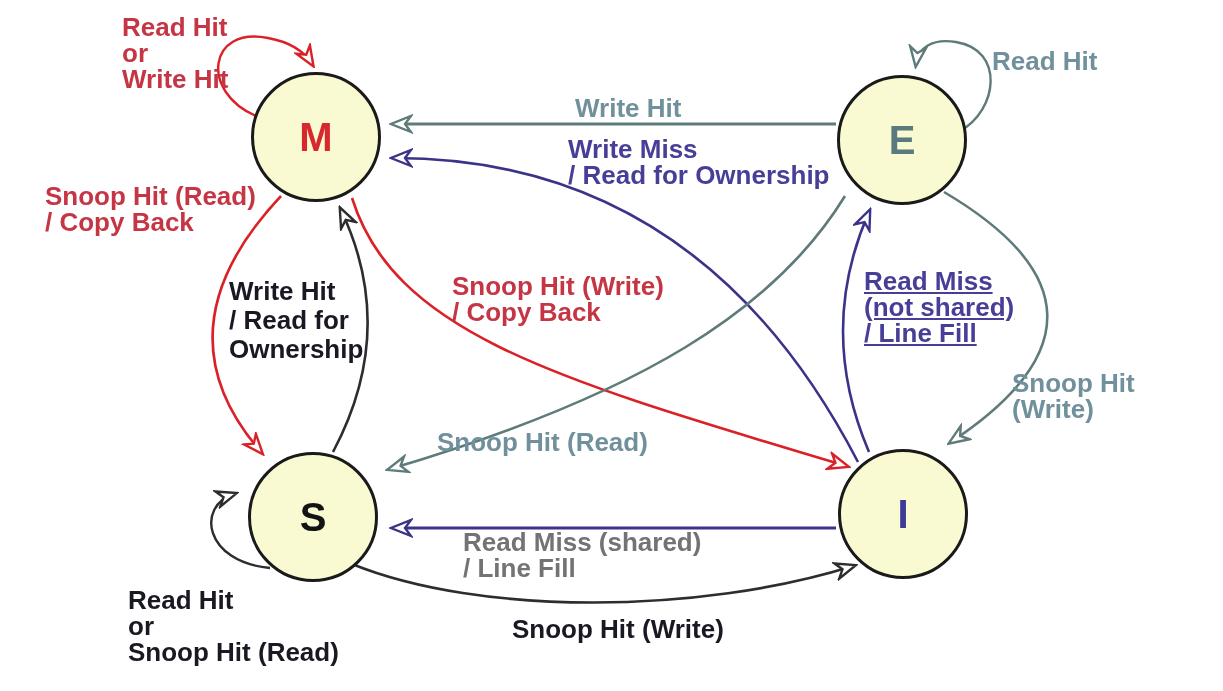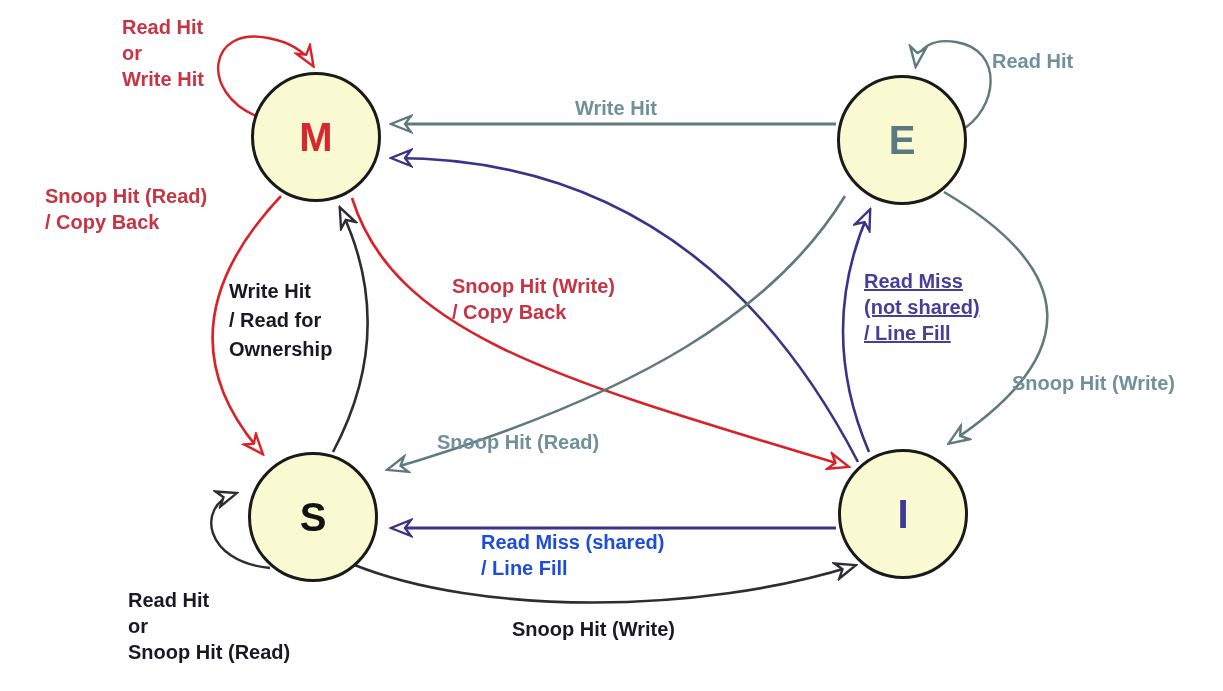--- a/index.html
+++ b/index.html
@@ -8,21 +8,21 @@
     font-family:"Liberation Sans","DejaVu Sans",sans-serif;
   }
   .edges{position:absolute;left:0;top:0;}
   .node{
     position:absolute;width:130px;height:130px;border-radius:50%;
     background:#fafad2;border:3px solid #1a1a1a;box-sizing:border-box;
     display:flex;align-items:center;justify-content:center;
     font-weight:bold;font-size:40px;line-height:1;
   }
   .elabel{
-    position:absolute;font-weight:bold;font-size:20px;line-height:26px;
+    position:absolute;font-weight:bold;font-size:26px;line-height:26px;
     white-space:pre-line;letter-spacing:0px;
   }
 </style>
 </head>
 <body>
 
 <div class="canvas">
   <svg class="edges" width="1223" height="691" viewBox="0 0 1223 691">
       <defs>
         <marker id="arr-red" viewBox="0 0 24 20" markerWidth="24" markerHeight="20" refX="19" refY="10" orient="auto" markerUnits="userSpaceOnUse">
@@ -54,31 +54,33 @@
     </svg>
 <div class="node" style="left: 251px; top: 72px; color: rgb(215, 40, 47);">M</div>
     <div class="node" style="left: 837px; top: 75px; color: rgb(90, 122, 128);">E</div>
     <div class="node" style="left: 248px; top: 452px; color: rgb(19, 19, 19);">S</div>
     <div class="node" style="left: 838px; top: 449px; color: rgb(62, 58, 152);">I</div>
     <div class="elabel" style="left: 122px; top: 14px; color: rgb(197, 53, 68);">Read Hit
 or
 Write Hit</div>
     <div class="elabel" style="left: 992px; top: 48px; color: rgb(112, 144, 156);">Read Hit</div>
     <div class="elabel" style="left: 575px; top: 95px; color: rgb(112, 144, 156);">Write Hit</div>
+    <div class="elabel" style="left: 568px; top: 136px; color: rgb(71, 63, 151);">Write Miss
+/ Read for Ownership</div>
     <div class="elabel" style="left: 45px; top: 183px; color: rgb(197, 53, 68);">Snoop Hit (Read)
 / Copy Back</div>
     <div class="elabel" style="left: 229px; top: 277px; line-height: 29px; color: rgb(25, 25, 35);">Write Hit
 / Read for
 Ownership</div>
     <div class="elabel" style="left: 452px; top: 273px; color: rgb(197, 53, 68);">Snoop Hit (Write)
 / Copy Back</div>
     <div class="elabel" style="left: 864px; top: 268px; color: rgb(71, 63, 151); text-decoration: underline;">Read Miss
 (not shared)
 / Line Fill</div>
     <div class="elabel" style="left: 1012px; top: 370px; color: rgb(112, 144, 156);">Snoop Hit (Write)</div>
     <div class="elabel" style="left: 437px; top: 429px; color: rgb(112, 144, 156);">Snoop Hit (Read)</div>
-    <div class="elabel" style="left: 481px; top: 529px; color: #1d4ed8;">Read Miss (shared)
+    <div class="elabel" style="left: 463px; top: 529px; color: #737373;">Read Miss (shared)
 / Line Fill</div>
     <div class="elabel" style="left: 512px; top: 616px; color: rgb(25, 25, 35);">Snoop Hit (Write)</div>
     <div class="elabel" style="left: 128px; top: 587px; color: rgb(25, 25, 35);">Read Hit
 or
 Snoop Hit (Read)</div>
   </div>
 
 </body></html>

